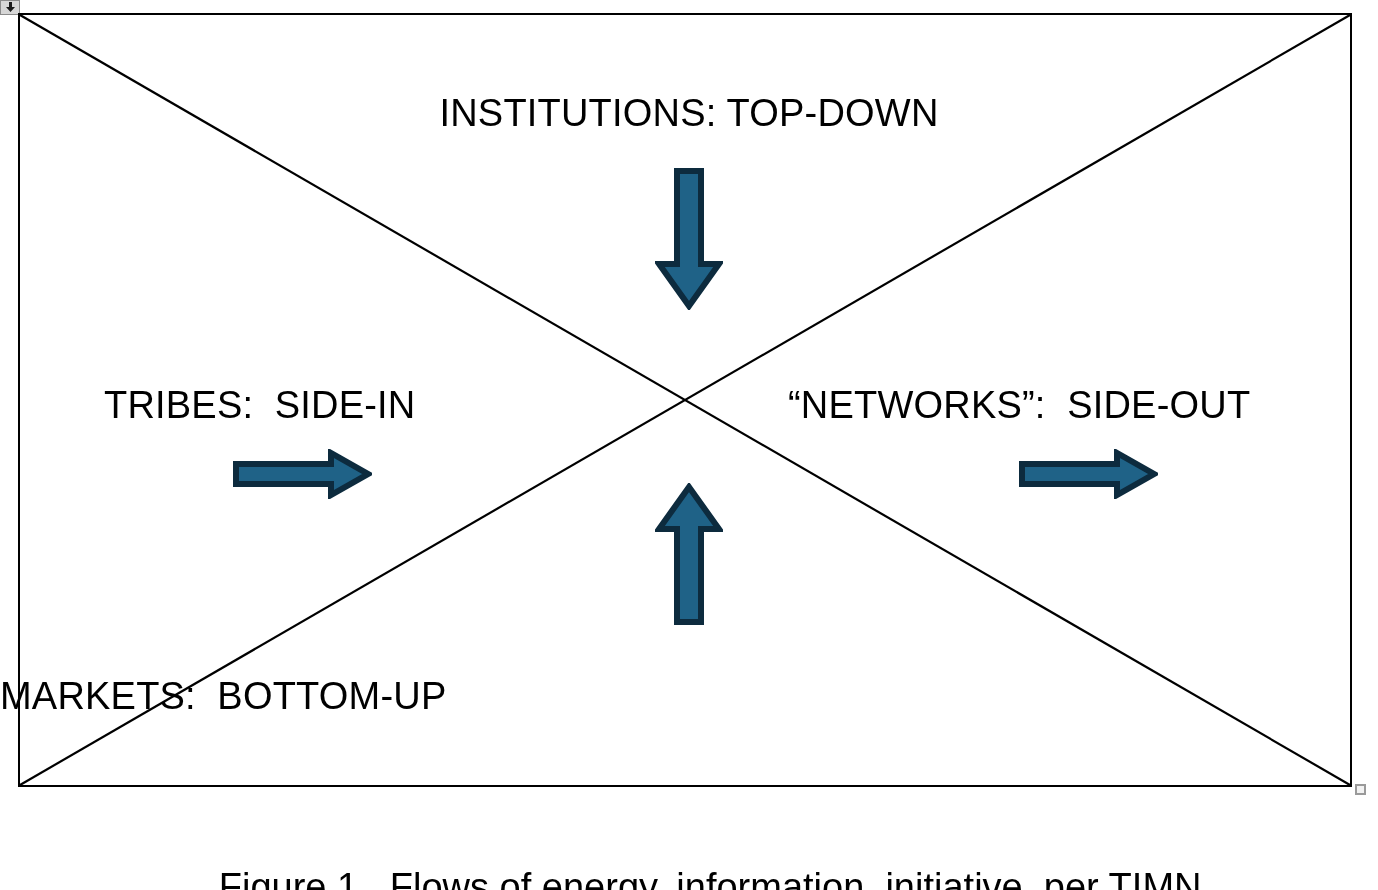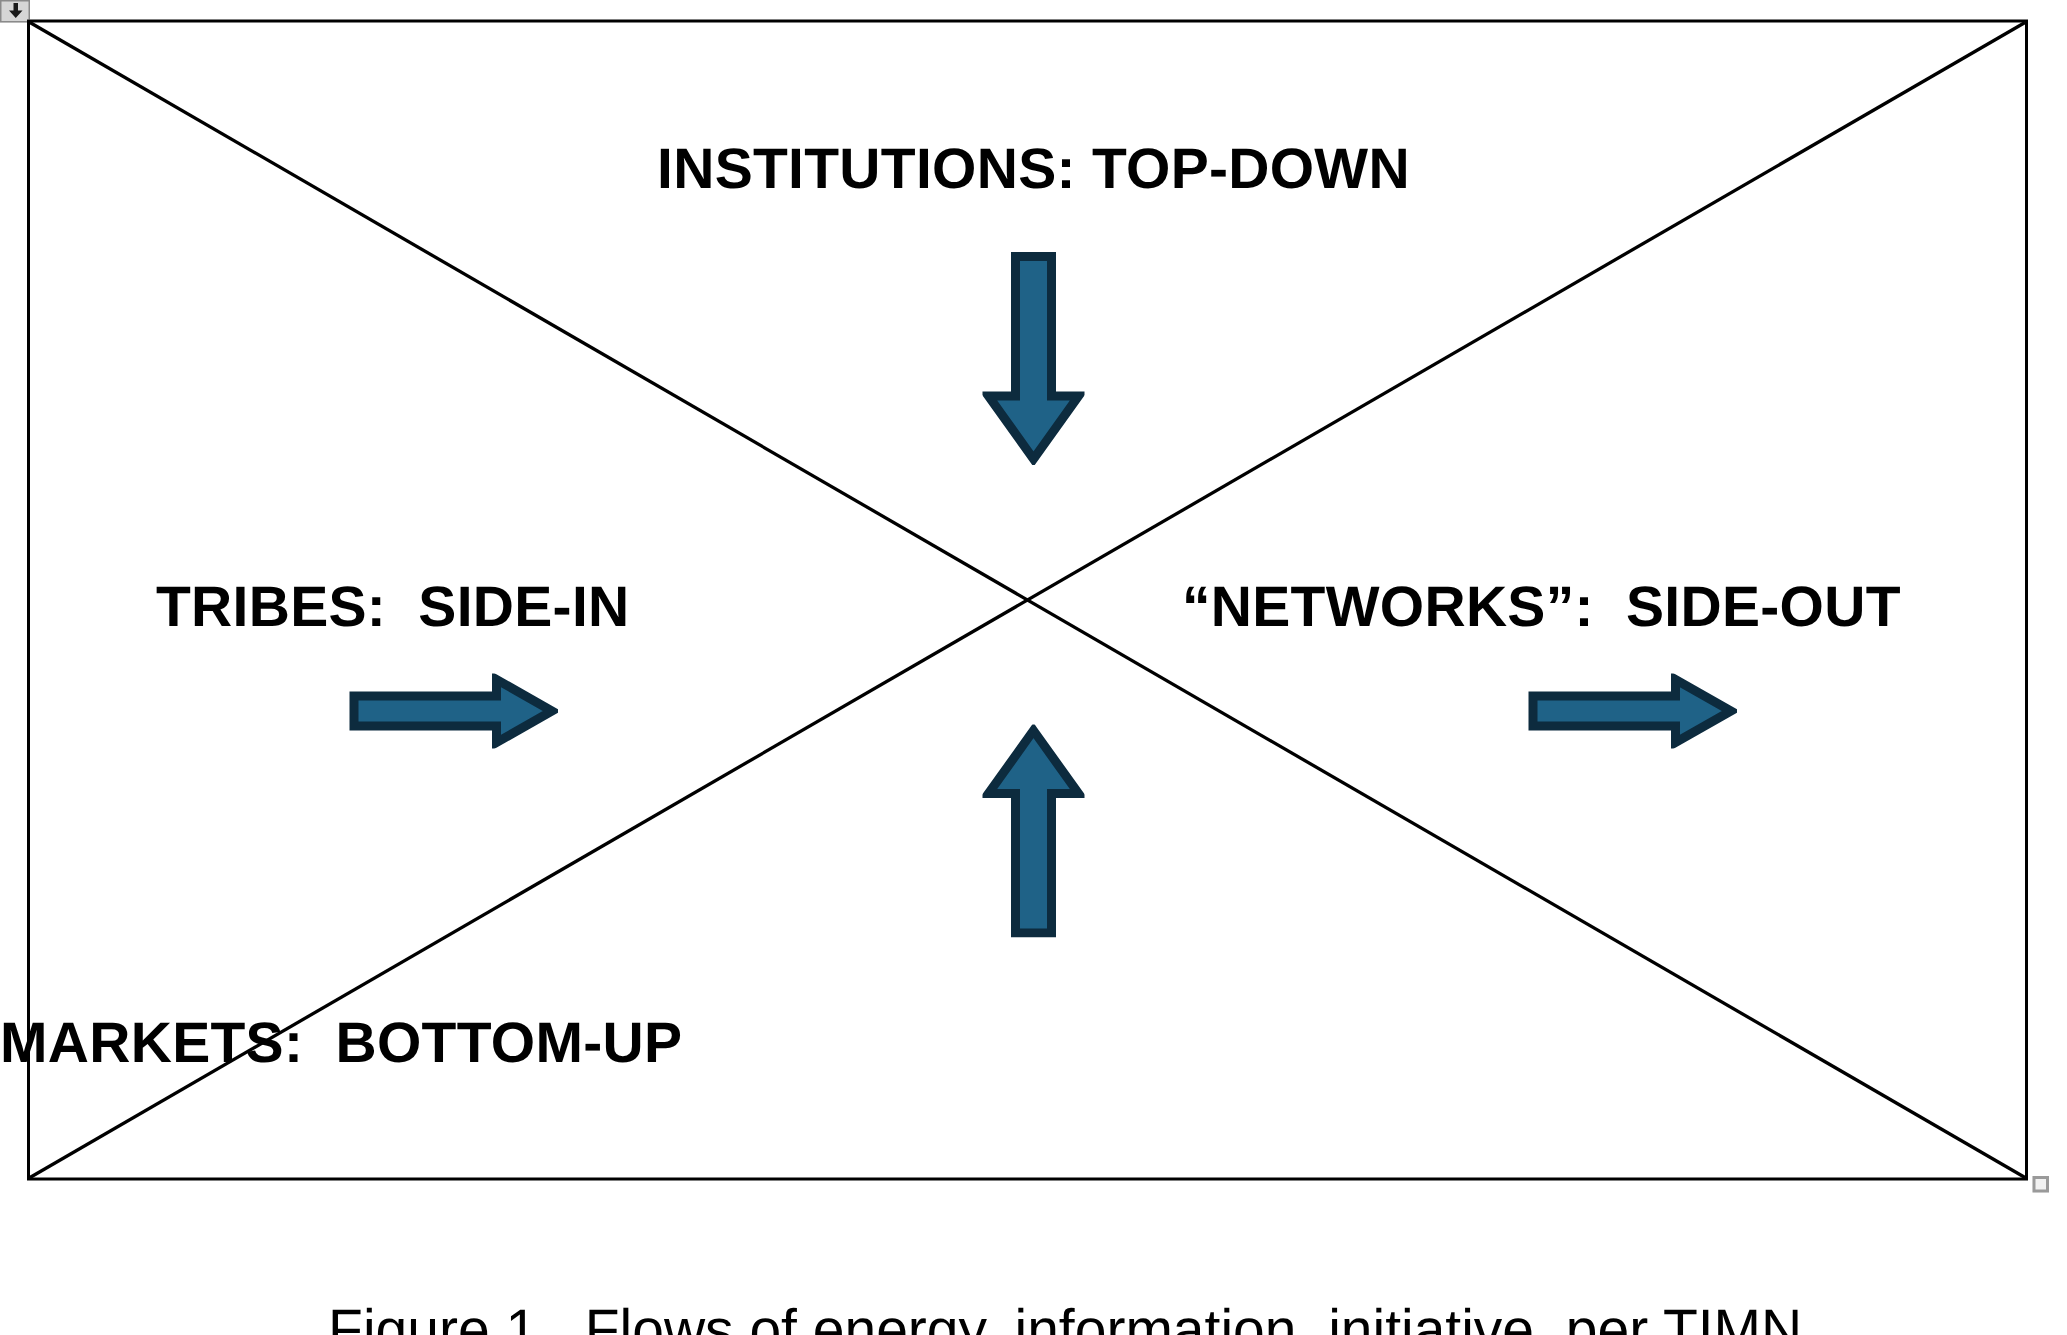--- a/index.html
+++ b/index.html
@@ -78,21 +78,21 @@
     background: #f2f2f2;
     border: 2px solid #9a9a9a;
   }
 
   
   .label {
     position: absolute;
     color: #000000;
     font-family: "Liberation Sans", sans-serif;
     font-size: 38px;
-    font-weight: 700;
+    font-weight: 400;
     letter-spacing: 0.2px;
     white-space: pre;
     line-height: 1;
   }
   .label-top    { left: 0; top: 94px;  width: 1378px; text-align: center; }
   .label-bottom { left: 0; top: 677px; width: 1378px; text-align: left; }
   .label-left   { left: 104px; top: 386px; text-align: left; }
   .label-right  { left: 788px; top: 386px; text-align: left; }
 
   

